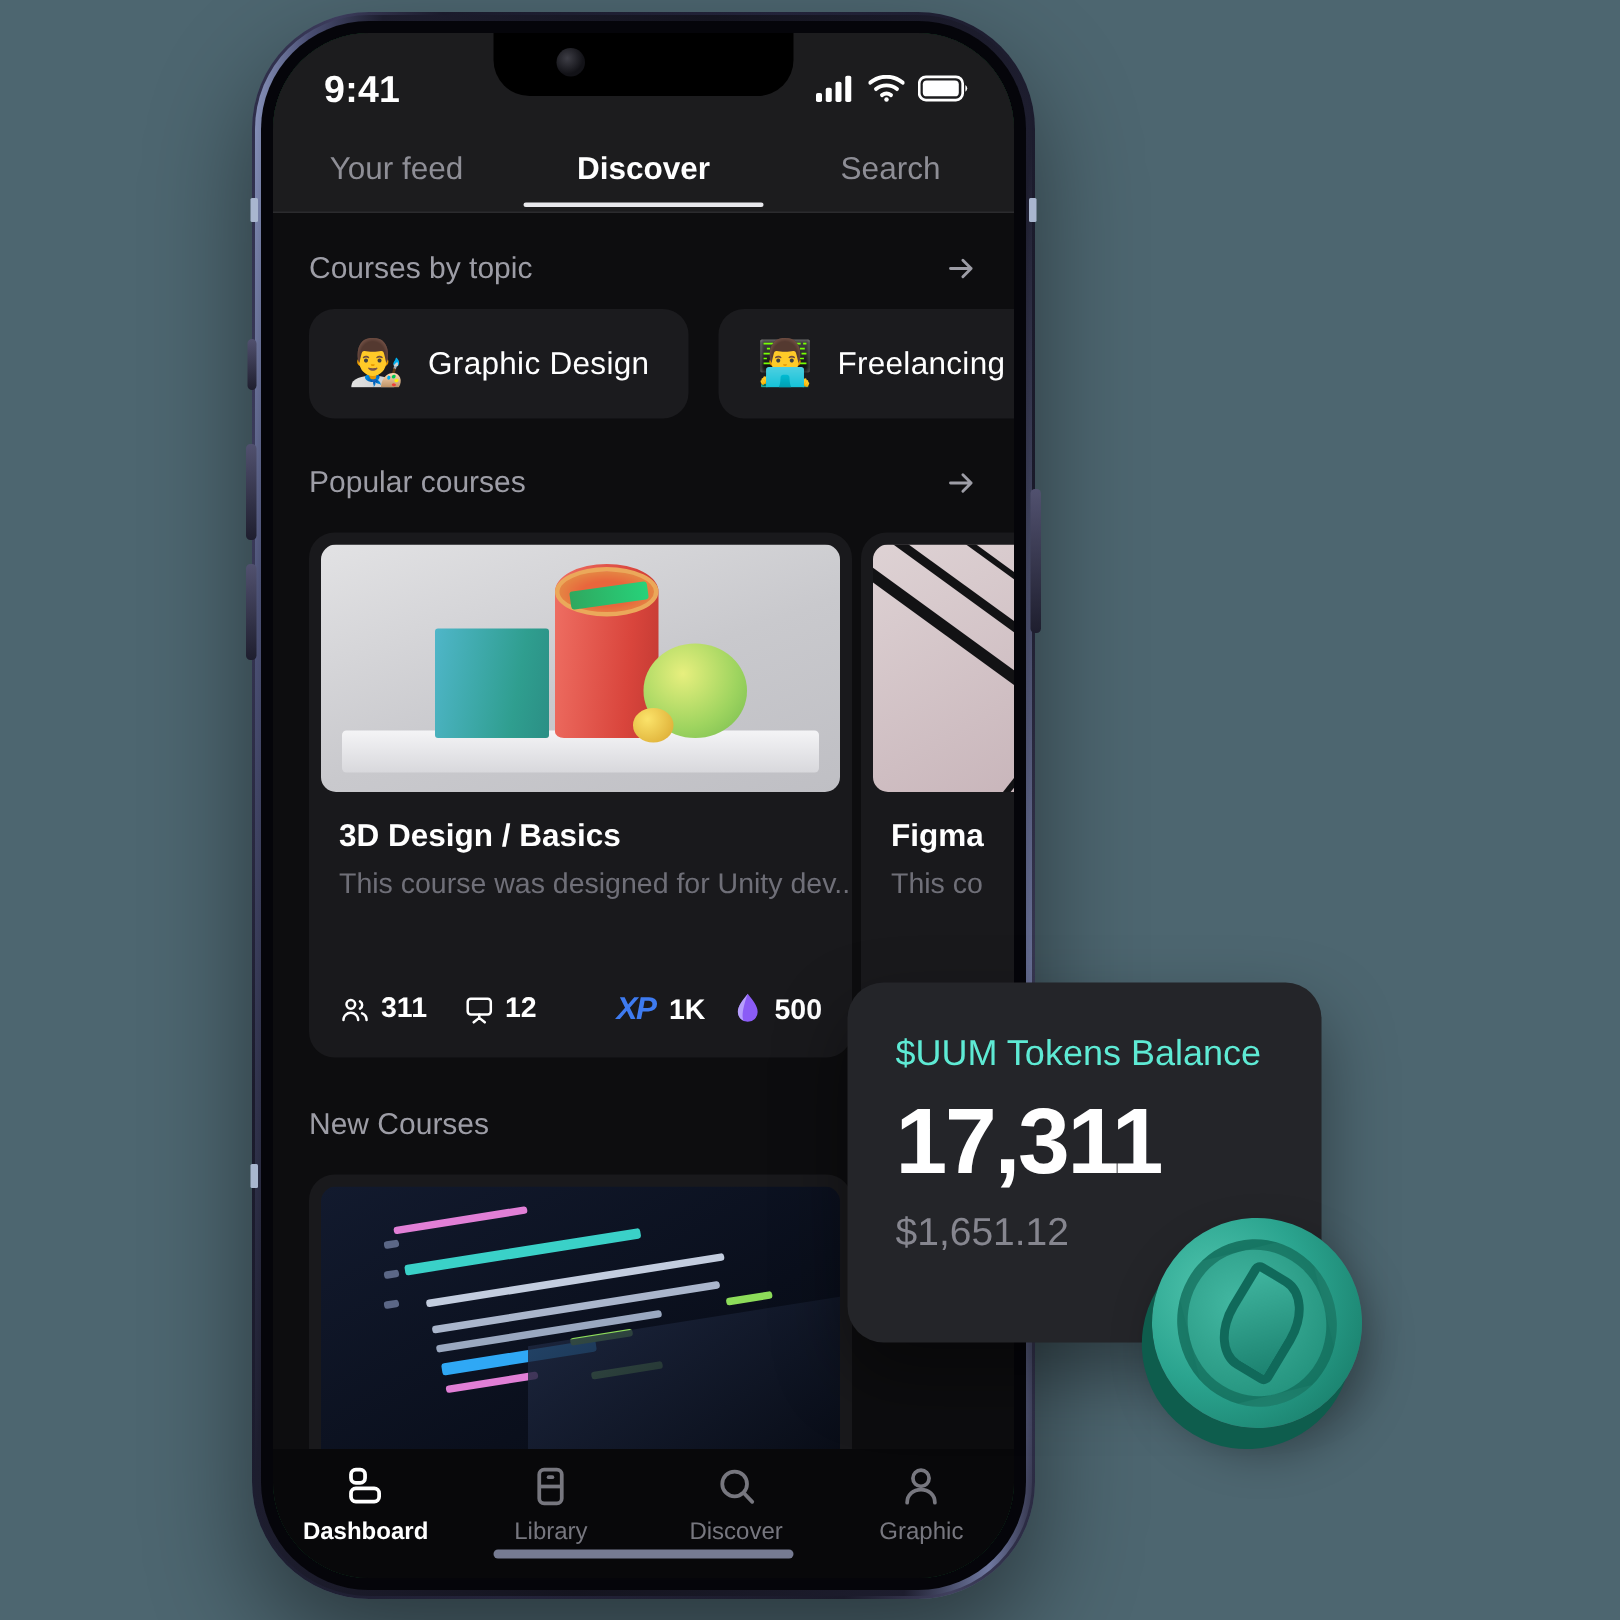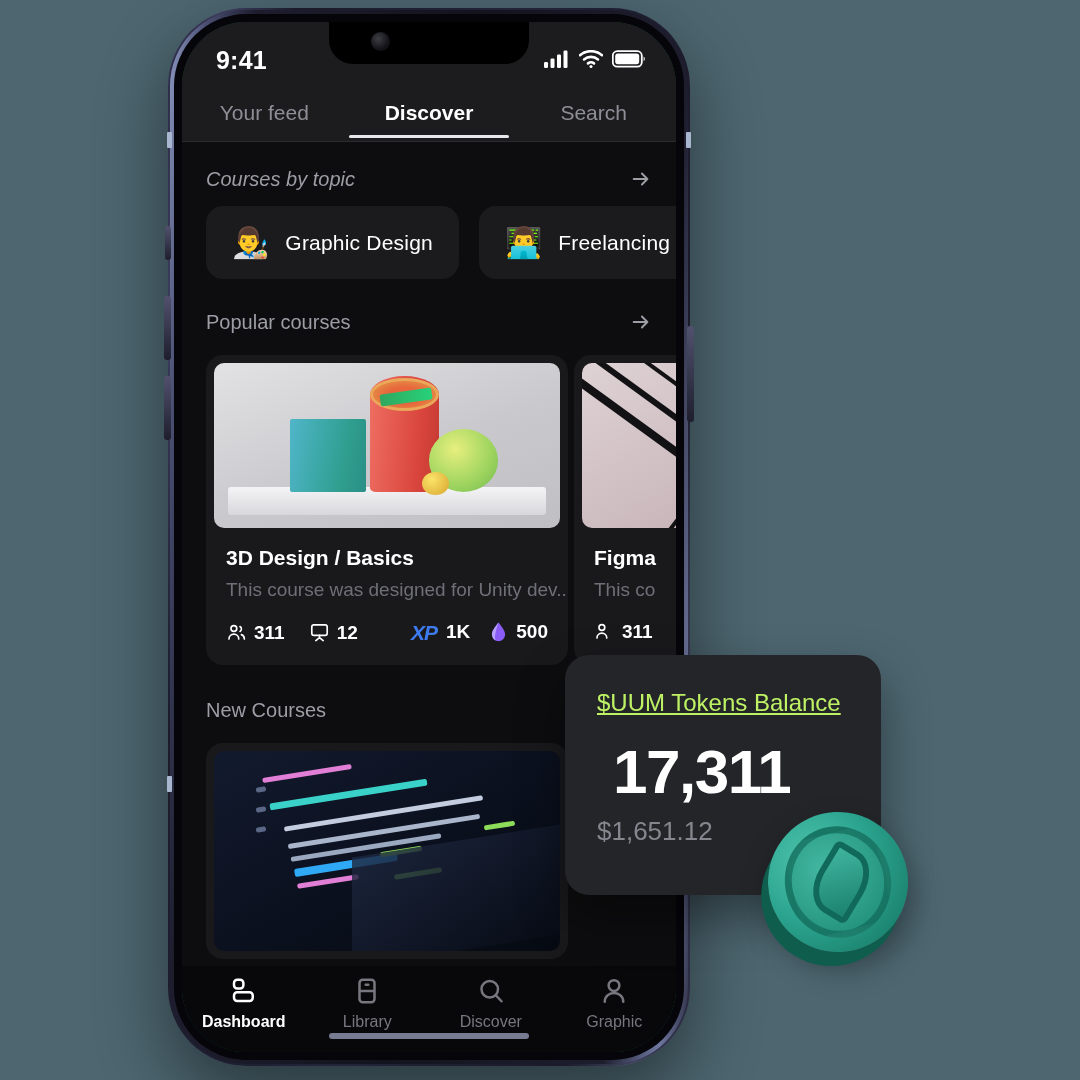--- a/index.html
+++ b/index.html
@@ -103,21 +103,21 @@
 
   .courses-row{ display:flex; gap:6px; padding:10px 0 0 24px; }
   .course-card{
     background:#19191c; border-radius:17px; flex:0 0 362px; overflow:hidden;
   }
   .thumb{ height:165px; margin:8px; border-radius:10px; overflow:hidden; position:relative;}
   .card-body{ padding:10px 20px 20px; }
   .c-title{ font-size:21px; color:#fff; font-weight:bold; margin-bottom:9px;}
   .c-desc{ font-size:19px; color:#6f6f78; margin-bottom:20px; white-space:nowrap;}
   .c-stats{ display:flex; align-items:center; font-size:19px; color:#fff; font-weight:bold;}
-  .stat{ display:flex; align-items:flex-start; gap:7px; margin-right:24px;}
+  .stat{ display:flex; align-items:flex-end; gap:7px; margin-right:24px;margin-top:40px;}
   .stat.spacer{ margin-left:auto; margin-right:0; gap:9px;}
   .xp{ font-style:italic; font-weight:bold; color:#3e7bf0; font-size:21px; letter-spacing:-1px;}
 
   
   .art3d{ position:absolute; inset:0; background:linear-gradient(160deg,#e2e2e4,#c9c9cd 55%,#bfbfc4); }
   .a-floor{ position:absolute; left:4%; right:4%; bottom:8%; height:17%;
             background:linear-gradient(180deg,#f4f4f6,#d8d8dc); border-radius:3px;}
   .a-cube{ position:absolute; left:22%; bottom:22%; width:22%; height:44%;
            background:linear-gradient(100deg,#4fb6c9,#2f9e8f 70%,#2b8f85); border-radius:2px;}
   .a-cyl{ position:absolute; left:45%; bottom:22%; width:20%; height:70%;
@@ -156,22 +156,22 @@
     position:absolute; left:50%; transform:translateX(-50%); bottom:13px;
     width:200px; height:6px; border-radius:4px; background:#767b92; z-index:9;
   }
 
   
   .token-card{
     position:absolute; left:565px; top:655px; width:316px; height:240px;
     background:#242529; border-radius:24px; z-index:20;
     padding:34px 32px 0; box-shadow:0 22px 48px rgba(0,0,0,.4);
   }
-  .tok-label{ font-size:24px; color:#bef264; margin-bottom:22px;text-decoration:underline;}
-  .tok-value{ font-size:62px; color:#fff; font-weight:bold; letter-spacing:-1.5px; line-height:1.05;margin-left:16px;}
+  .tok-label{ font-size:24px; color:#5eead4; margin-bottom:12px;}
+  .tok-value{ font-size:62px; color:#fff; font-weight:bold; letter-spacing:-1.5px; line-height:1.05;}
   .tok-fiat{ font-size:26px; color:#86868f; margin-top:12px;}
 
   .coin{
     position:absolute; left:768px; top:812px; width:140px; height:140px; z-index:21;
     transform:rotate(-14deg);
   }
   .coin-body{
     position:absolute; inset:0; border-radius:50%;
     background:radial-gradient(circle at 34% 30%,#4fc4ad 0%,#2ba48f 45%,#13725f 100%);
     box-shadow:-10px 12px 0 #0e5d4d, 0 16px 30px rgba(0,0,0,.35);
@@ -240,21 +240,21 @@
         <div class="ttab active">
           <span>Discover</span>
         </div>
         <div class="ttab">
           <span>Search</span>
         </div>
       </div>
 
       <div class="content">
 
-        <div class="sec-head" style="margin-top:14px;font-style:italic;">
+        <div class="sec-head" style="margin-top:14px;">
           <div class="sec-title">Courses by topic</div>
           <svg class="arrow-ico" viewBox="0 0 24 24">
             <path d="M4 12h15M13 6l6 6-6 6" stroke="#9d9da6" stroke-width="2.1" fill="none" stroke-linecap="round" stroke-linejoin="round"></path>
           </svg>
         </div>
 
         <div class="topic-row">
           <div class="topic-chip">
             <span class="topic-emoji">👨‍🎨</span>
             <span class="topic-label">Graphic Design</span>

